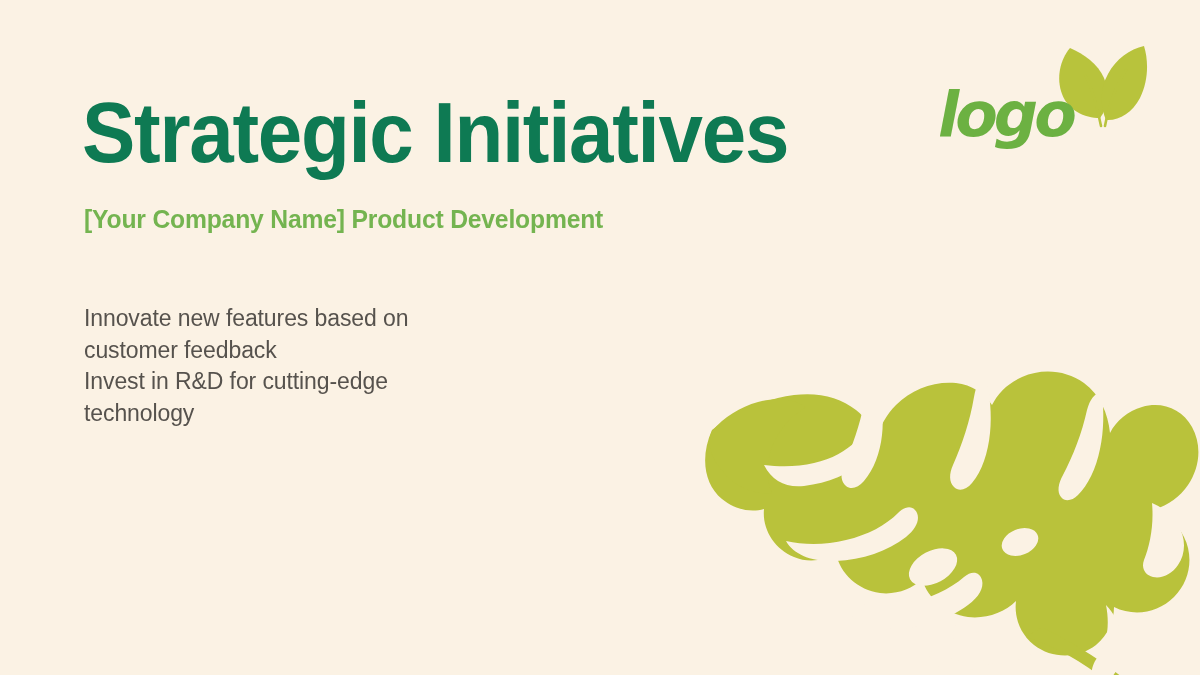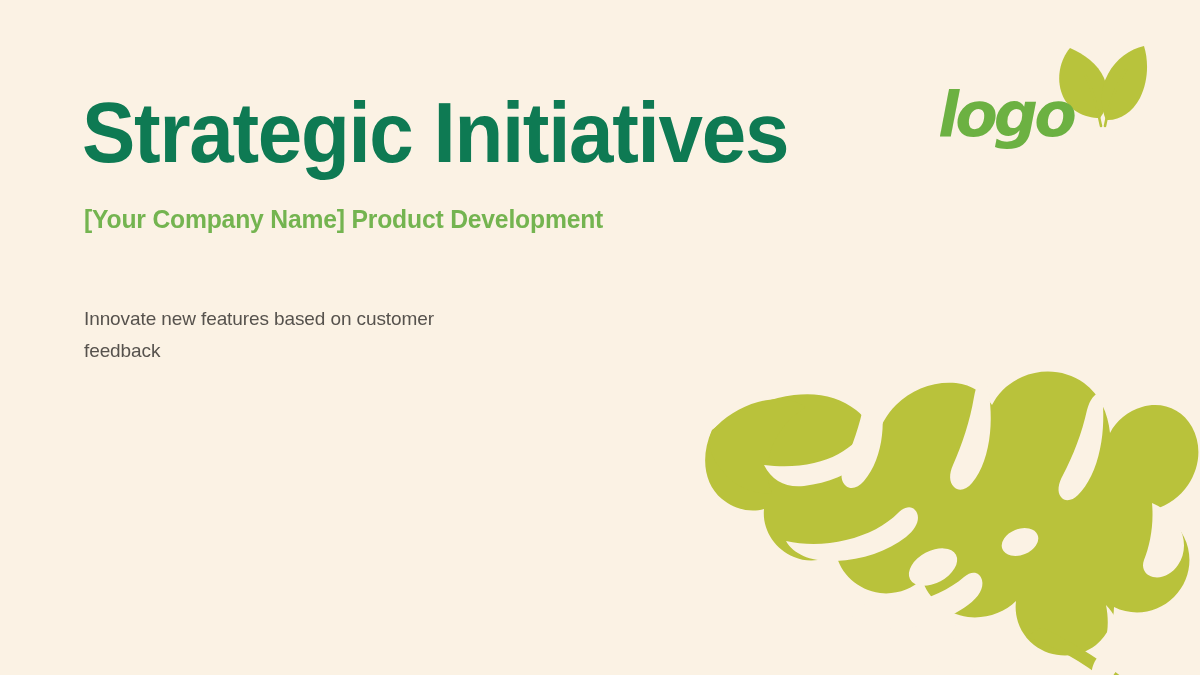--- a/index.html
+++ b/index.html
@@ -108,21 +108,21 @@
     left: 84px;
     top: 303px;
     width: 400px;
     margin: 0;
     padding: 0;
     list-style: none;
   }
   #bullets li {
     font-family: "Liberation Sans", sans-serif;
     font-weight: normal;
-    font-size: 19px;
+    font-size: 23px;
     line-height: 31.5px;
     letter-spacing: -0.1px;
     color: #56524d;
   }
 </style>
 </head>
 <body>
 
 <div id="slide">
 
@@ -241,15 +241,16 @@
     </div>
     <div id="logo-wordmark">logo</div>
   </div>
 
   <h1 id="headline">Strategic Initiatives</h1>
 
   <h2 id="subhead">[Your Company Name] Product Development</h2>
 
   <ul id="bullets">
     <li>Innovate new features based on customer feedback</li>
+    <li>Invest in R&amp;D for cutting-edge technology</li>
   </ul>
 
 </div>
 
 </body></html>

